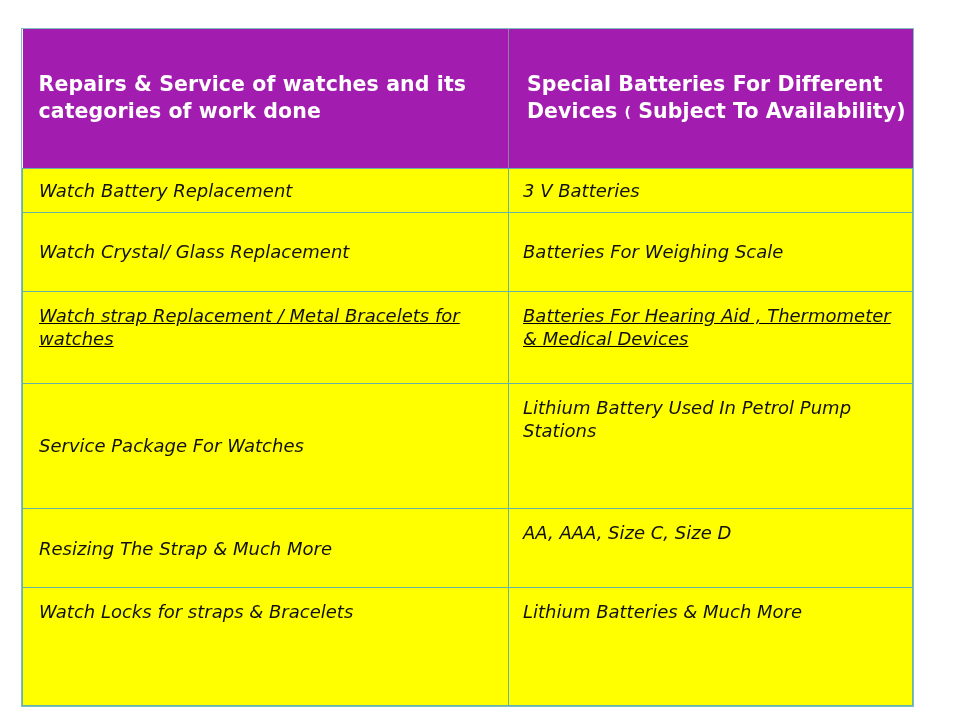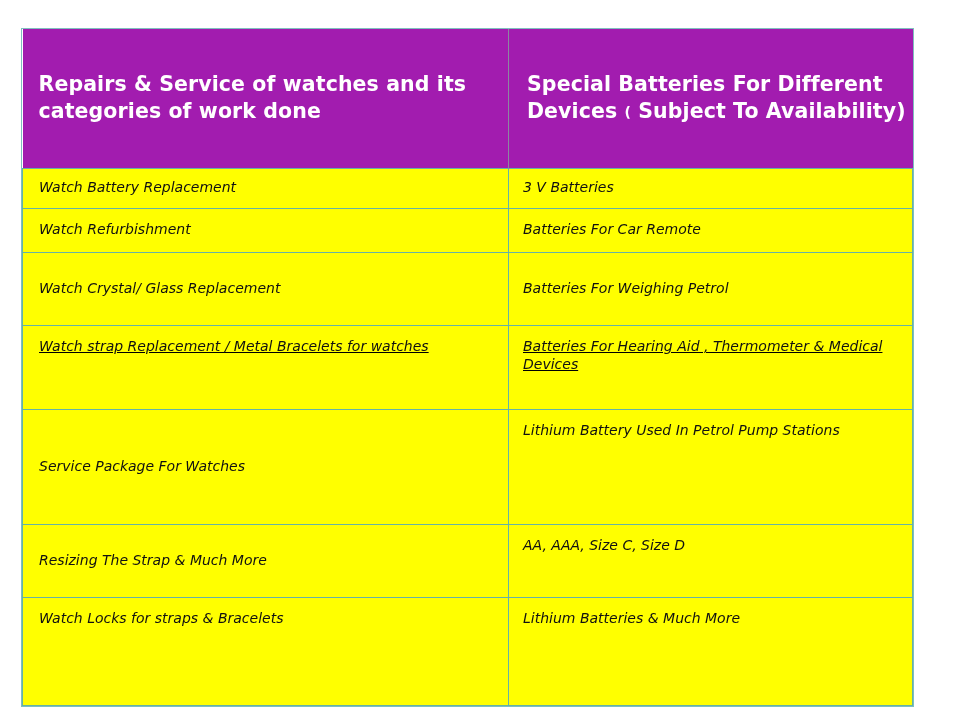--- a/index.html
+++ b/index.html
@@ -62,21 +62,21 @@
     vertical-align: 1px;
     letter-spacing: 0;
   }
 
   
   tbody td {
     background: #ffff00;
     color: #111111;
     font-family: "DejaVu Sans", sans-serif;
     font-style: italic;
-    font-size: 14px;
+    font-size: 18px;
     line-height: 1.28;
     padding: 0 12px 0 16px;
     border-top: 1px solid #66b2a6;
     border-right: 1px solid #66b2a6;
     border-left: 1px solid #66b2a6;
     border-bottom: none;
   }
   tbody tr:last-child td { border-bottom: 1px solid #66b2a6; }
   tbody td.td-right { padding-left: 14px; }
 
@@ -121,34 +121,26 @@
 
     <tbody>
       <tr class="r0">
         <td class="va-middle">
             <span class="cell-txt">Watch Battery Replacement</span>
           </td>
         <td class="va-middle td-right">
             <span class="cell-txt">3 V Batteries</span>
           </td>
       </tr>
-      <tr class="r1">
-        <td class="va-middle">
-            <span class="cell-txt">Watch Refurbishment</span>
-          </td>
-        <td class="va-middle td-right">
-            <span class="cell-txt">Batteries For Car Remote</span>
-          </td>
-      </tr>
       <tr class="r2">
         <td class="va-middle">
             <span class="cell-txt">Watch Crystal/ Glass Replacement</span>
           </td>
         <td class="va-middle td-right">
-            <span class="cell-txt">Batteries For Weighing Petrol</span>
+            <span class="cell-txt">Batteries For Weighing Scale</span>
           </td>
       </tr>
       <tr class="r3">
         <td class="va-top">
             <span class="cell-txt">Watch strap Replacement / Metal Bracelets for watches</span>
           </td>
         <td class="va-top td-right">
             <span class="cell-txt">Batteries  For Hearing Aid , Thermometer &amp; Medical Devices</span>
           </td>
       </tr>

